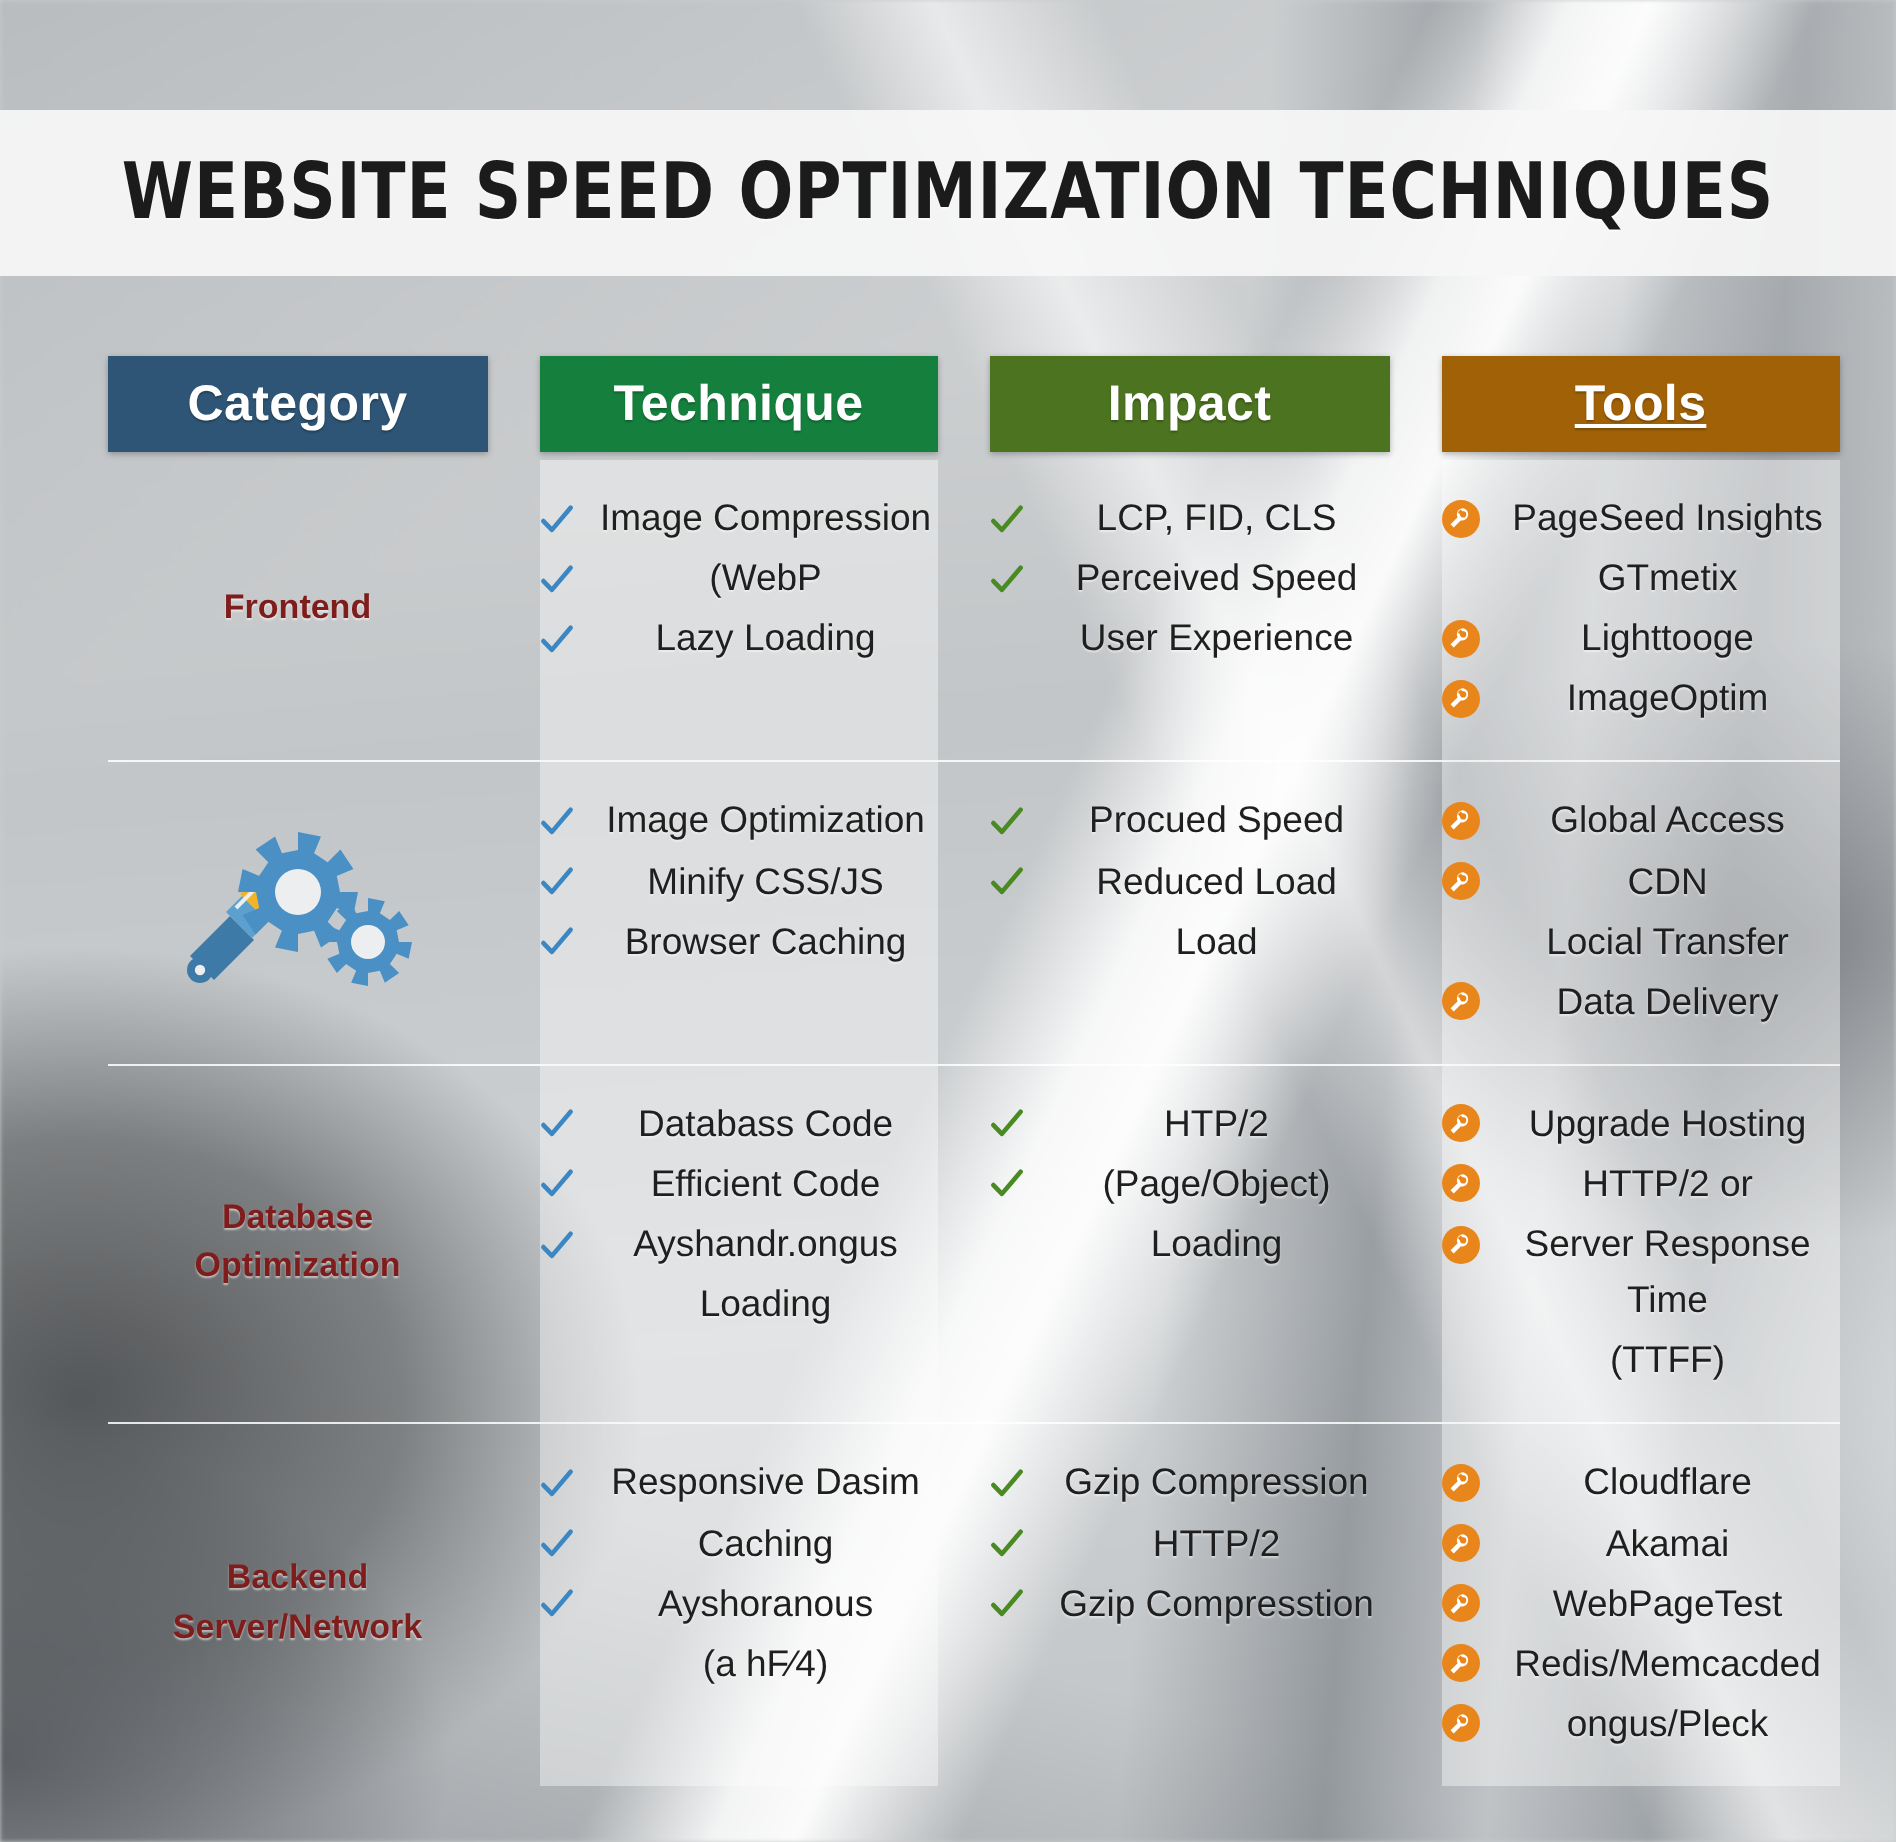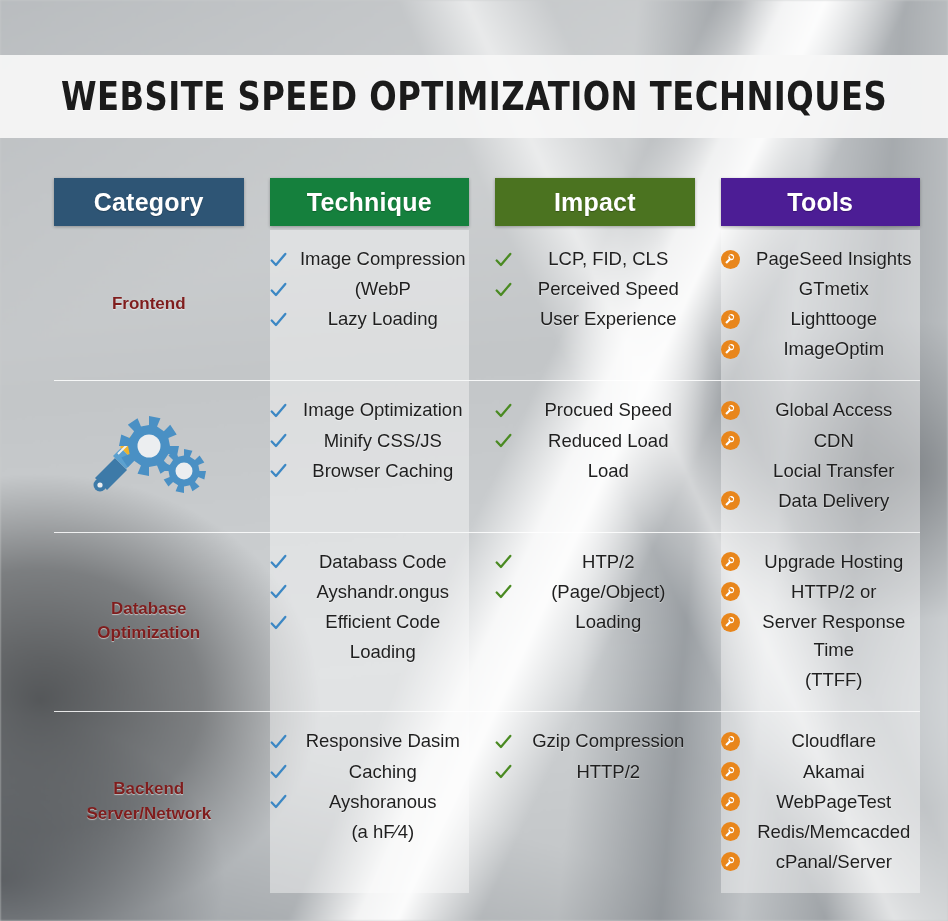--- a/index.html
+++ b/index.html
@@ -151,21 +151,21 @@
   <div class="head-row">
       <div class="head-cell c1" style="background: rgb(46, 85, 117);">
         <span>Category</span>
       </div>
       <div class="head-cell c2" style="background: #15803d;">
         <span>Technique</span>
       </div>
       <div class="head-cell c3" style="background: rgb(75, 115, 32);">
         <span>Impact</span>
       </div>
-      <div class="head-cell c4" style="background: #4c1d95;">
+      <div class="head-cell c4" style="background: #a16207; text-decoration: underline;">
         <span>Tools</span>
       </div>
     </div>
   <div class="body-rows">
       <div class="row">
         <div class="cell cat c1">
           <div class="cat-label">Frontend</div>
         </div>
         <div class="cell c2 tint">
           <ul>
@@ -383,29 +383,29 @@
                 </svg>
               </span>
               <span class="txt">Databass Code</span>
             </li>
             <li>
               <span class="mk">
                 <svg viewBox="0 0 20 20" class="tick">
                   <path d="M2 11.2 L7 16.4 L18 3.4" fill="none" stroke="#3b87c4" stroke-width="2.7" stroke-linecap="round" stroke-linejoin="round"></path>
                 </svg>
               </span>
+              <span class="txt">Efficient Code</span>
+            </li>
+            <li>
+              <span class="mk">
+                <svg viewBox="0 0 20 20" class="tick">
+                  <path d="M2 11.2 L7 16.4 L18 3.4" fill="none" stroke="#3b87c4" stroke-width="2.7" stroke-linecap="round" stroke-linejoin="round"></path>
+                </svg>
+              </span>
               <span class="txt">Ayshandr.ongus</span>
-            </li>
-            <li>
-              <span class="mk">
-                <svg viewBox="0 0 20 20" class="tick">
-                  <path d="M2 11.2 L7 16.4 L18 3.4" fill="none" stroke="#3b87c4" stroke-width="2.7" stroke-linecap="round" stroke-linejoin="round"></path>
-                </svg>
-              </span>
-              <span class="txt">Efficient Code</span>
             </li>
             <li>
               <span class="mk"></span>
               <span class="txt">Loading</span>
             </li>
           </ul>
         </div>
         <div class="cell c3">
           <ul>
             <li>
@@ -519,20 +519,28 @@
               <span class="txt">Gzip Compression</span>
             </li>
             <li>
               <span class="mk">
                 <svg viewBox="0 0 20 20" class="tick">
                   <path d="M2 11.2 L7 16.4 L18 3.4" fill="none" stroke="#4a8a22" stroke-width="2.7" stroke-linecap="round" stroke-linejoin="round"></path>
                 </svg>
               </span>
               <span class="txt">HTTP/2</span>
             </li>
+            <li>
+              <span class="mk">
+                <svg viewBox="0 0 20 20" class="tick">
+                  <path d="M2 11.2 L7 16.4 L18 3.4" fill="none" stroke="#4a8a22" stroke-width="2.7" stroke-linecap="round" stroke-linejoin="round"></path>
+                </svg>
+              </span>
+              <span class="txt">Gzip Compresstion</span>
+            </li>
           </ul>
         </div>
         <div class="cell c4 tint">
           <ul>
             <li>
               <span class="mk">
                 <span class="tool-ic" style="background: rgb(232, 134, 28);">
                   <svg viewBox="0 0 24 24">
                     <path d="M15.2 2.2a6.2 6.2 0 0 0-5.6 9.1L2.6 18.3l3.1 3.1 7-7A6.2 6.2 0 1 0 15.2 2.2zm0 3.1a3.1 3.1 0 1 1 0 6.2 3.1 3.1 0 0 1 0-6.2z" fill="#ffffff"></path>
                     <path d="M12.6 3.4 L16.4 7.2 L13.6 10 L9.8 6.2 Z" fill="#e8861c"></path>
@@ -576,19 +584,19 @@
             </li>
             <li>
               <span class="mk">
                 <span class="tool-ic" style="background: rgb(232, 134, 28);">
                   <svg viewBox="0 0 24 24">
                     <path d="M15.2 2.2a6.2 6.2 0 0 0-5.6 9.1L2.6 18.3l3.1 3.1 7-7A6.2 6.2 0 1 0 15.2 2.2zm0 3.1a3.1 3.1 0 1 1 0 6.2 3.1 3.1 0 0 1 0-6.2z" fill="#ffffff"></path>
                     <path d="M12.6 3.4 L16.4 7.2 L13.6 10 L9.8 6.2 Z" fill="#e8861c"></path>
                   </svg>
                 </span>
               </span>
-              <span class="txt">cPanal/Server</span>
+              <span class="txt">ongus/Pleck</span>
             </li>
           </ul>
         </div>
       </div>
     </div>
 </div>
 
 </body></html>

